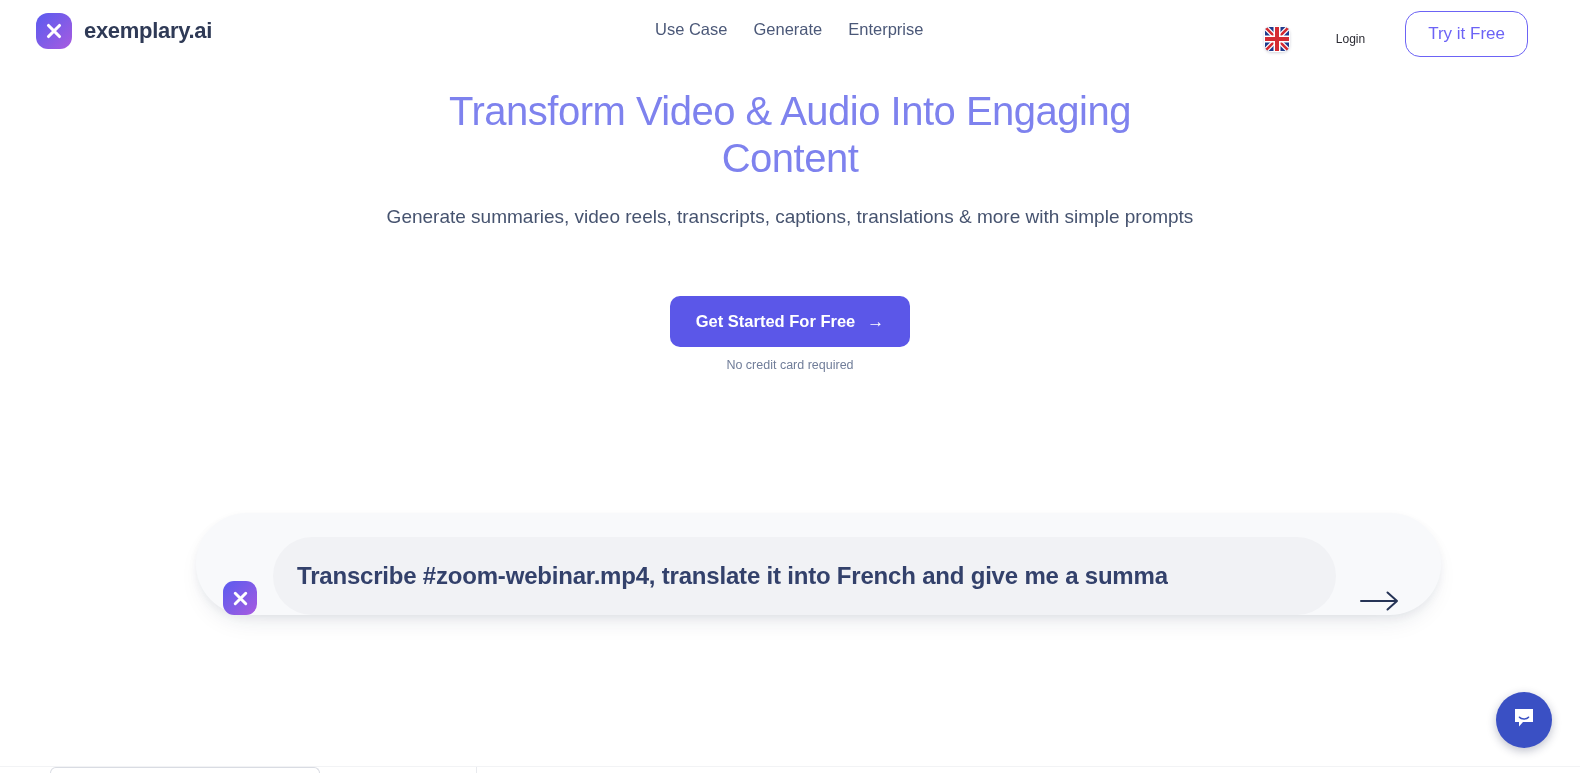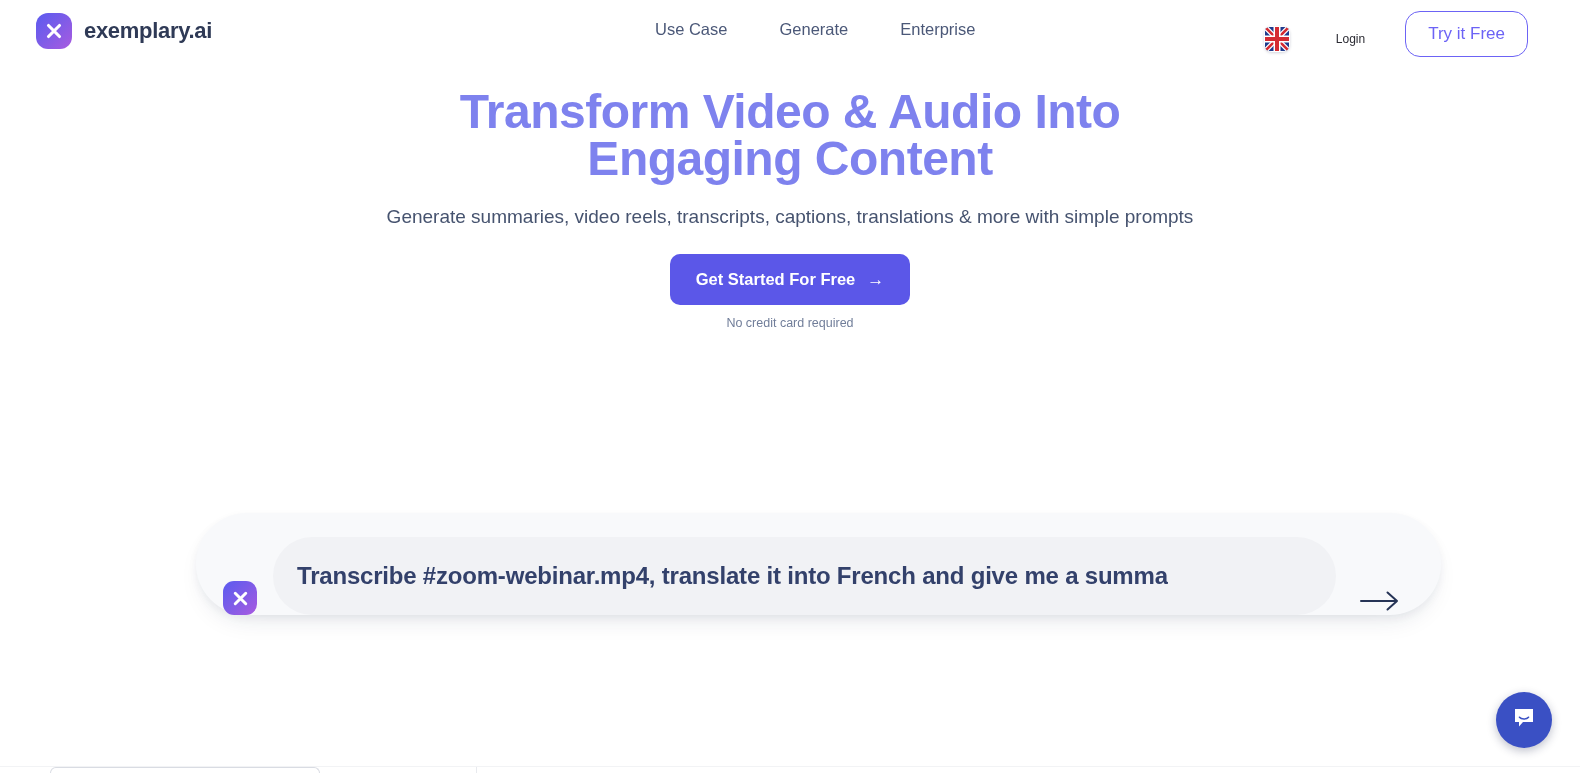--- a/index.html
+++ b/index.html
@@ -33,21 +33,21 @@
     flex: none;
   }
   .logo-squircle.small { width: 34px; height: 34px; border-radius: 11px; }
   .logo-x { display: block; }
   .brand-name {
     font-size: 22px; font-weight: bold; color: #2f3a56; letter-spacing: -0.3px;
   }
 
   .nav {
     position: absolute; left: 655px; top: 20px;
-    display: flex; align-items: center; gap: 52px;
+    display: flex; align-items: center; gap: 26px;
   }
   .nav a {
     font-size: 16.5px; color: #4b5878; text-decoration: none; white-space: nowrap;
     cursor: pointer;
   }
 
   .header-right {
     position: absolute; right: 52px; top: 11px;
     display: flex; align-items: center; gap: 0;
   }
@@ -65,36 +65,37 @@
   .try-btn {
     font-size: 17px; color: #6c63f5; background: transparent;
     border: 1.6px solid #6c63f5; border-radius: 15px;
     padding: 12px 22px; cursor: pointer; white-space: nowrap;
     font-family: "Liberation Sans", sans-serif;
   }
 
   
   .hero { position: absolute; top: 88px; left: 0; width: 1580px; text-align: center; }
   .headline {
-    font-size: 48px; line-height: 47px; font-weight: bold;
+    font-size: 40px; line-height: 47px; font-weight: normal;
     color: #7e82ee; letter-spacing: -0.5px;
     width: 760px; margin: 0 auto;
   }
   .subtitle {
     margin-top: 24px;
     font-size: 19px; color: #46536f; font-weight: normal;
   }
   .cta-wrap { margin-top: 26px; }
   .cta-btn {
     display: inline-flex; align-items: center; gap: 12px;
     background: #5b57e8; color: #fff;
     font-size: 16.5px; font-weight: bold;
     border: none; border-radius: 10px;
     padding: 16px 26px; cursor: pointer;
     font-family: "Liberation Sans", sans-serif;
+    margin-top: 42px;
   }
   .cta-arrow { font-size: 17px; line-height: 1; }
   .nocard { margin-top: 11px; font-size: 12.5px; color: #707d99; }
 
   
   .prompt-outer {
     position: absolute; left: 196px; top: 513px;
     width: 1245px; height: 102px;
     background: #f8f9fb;
     border-radius: 56px;

